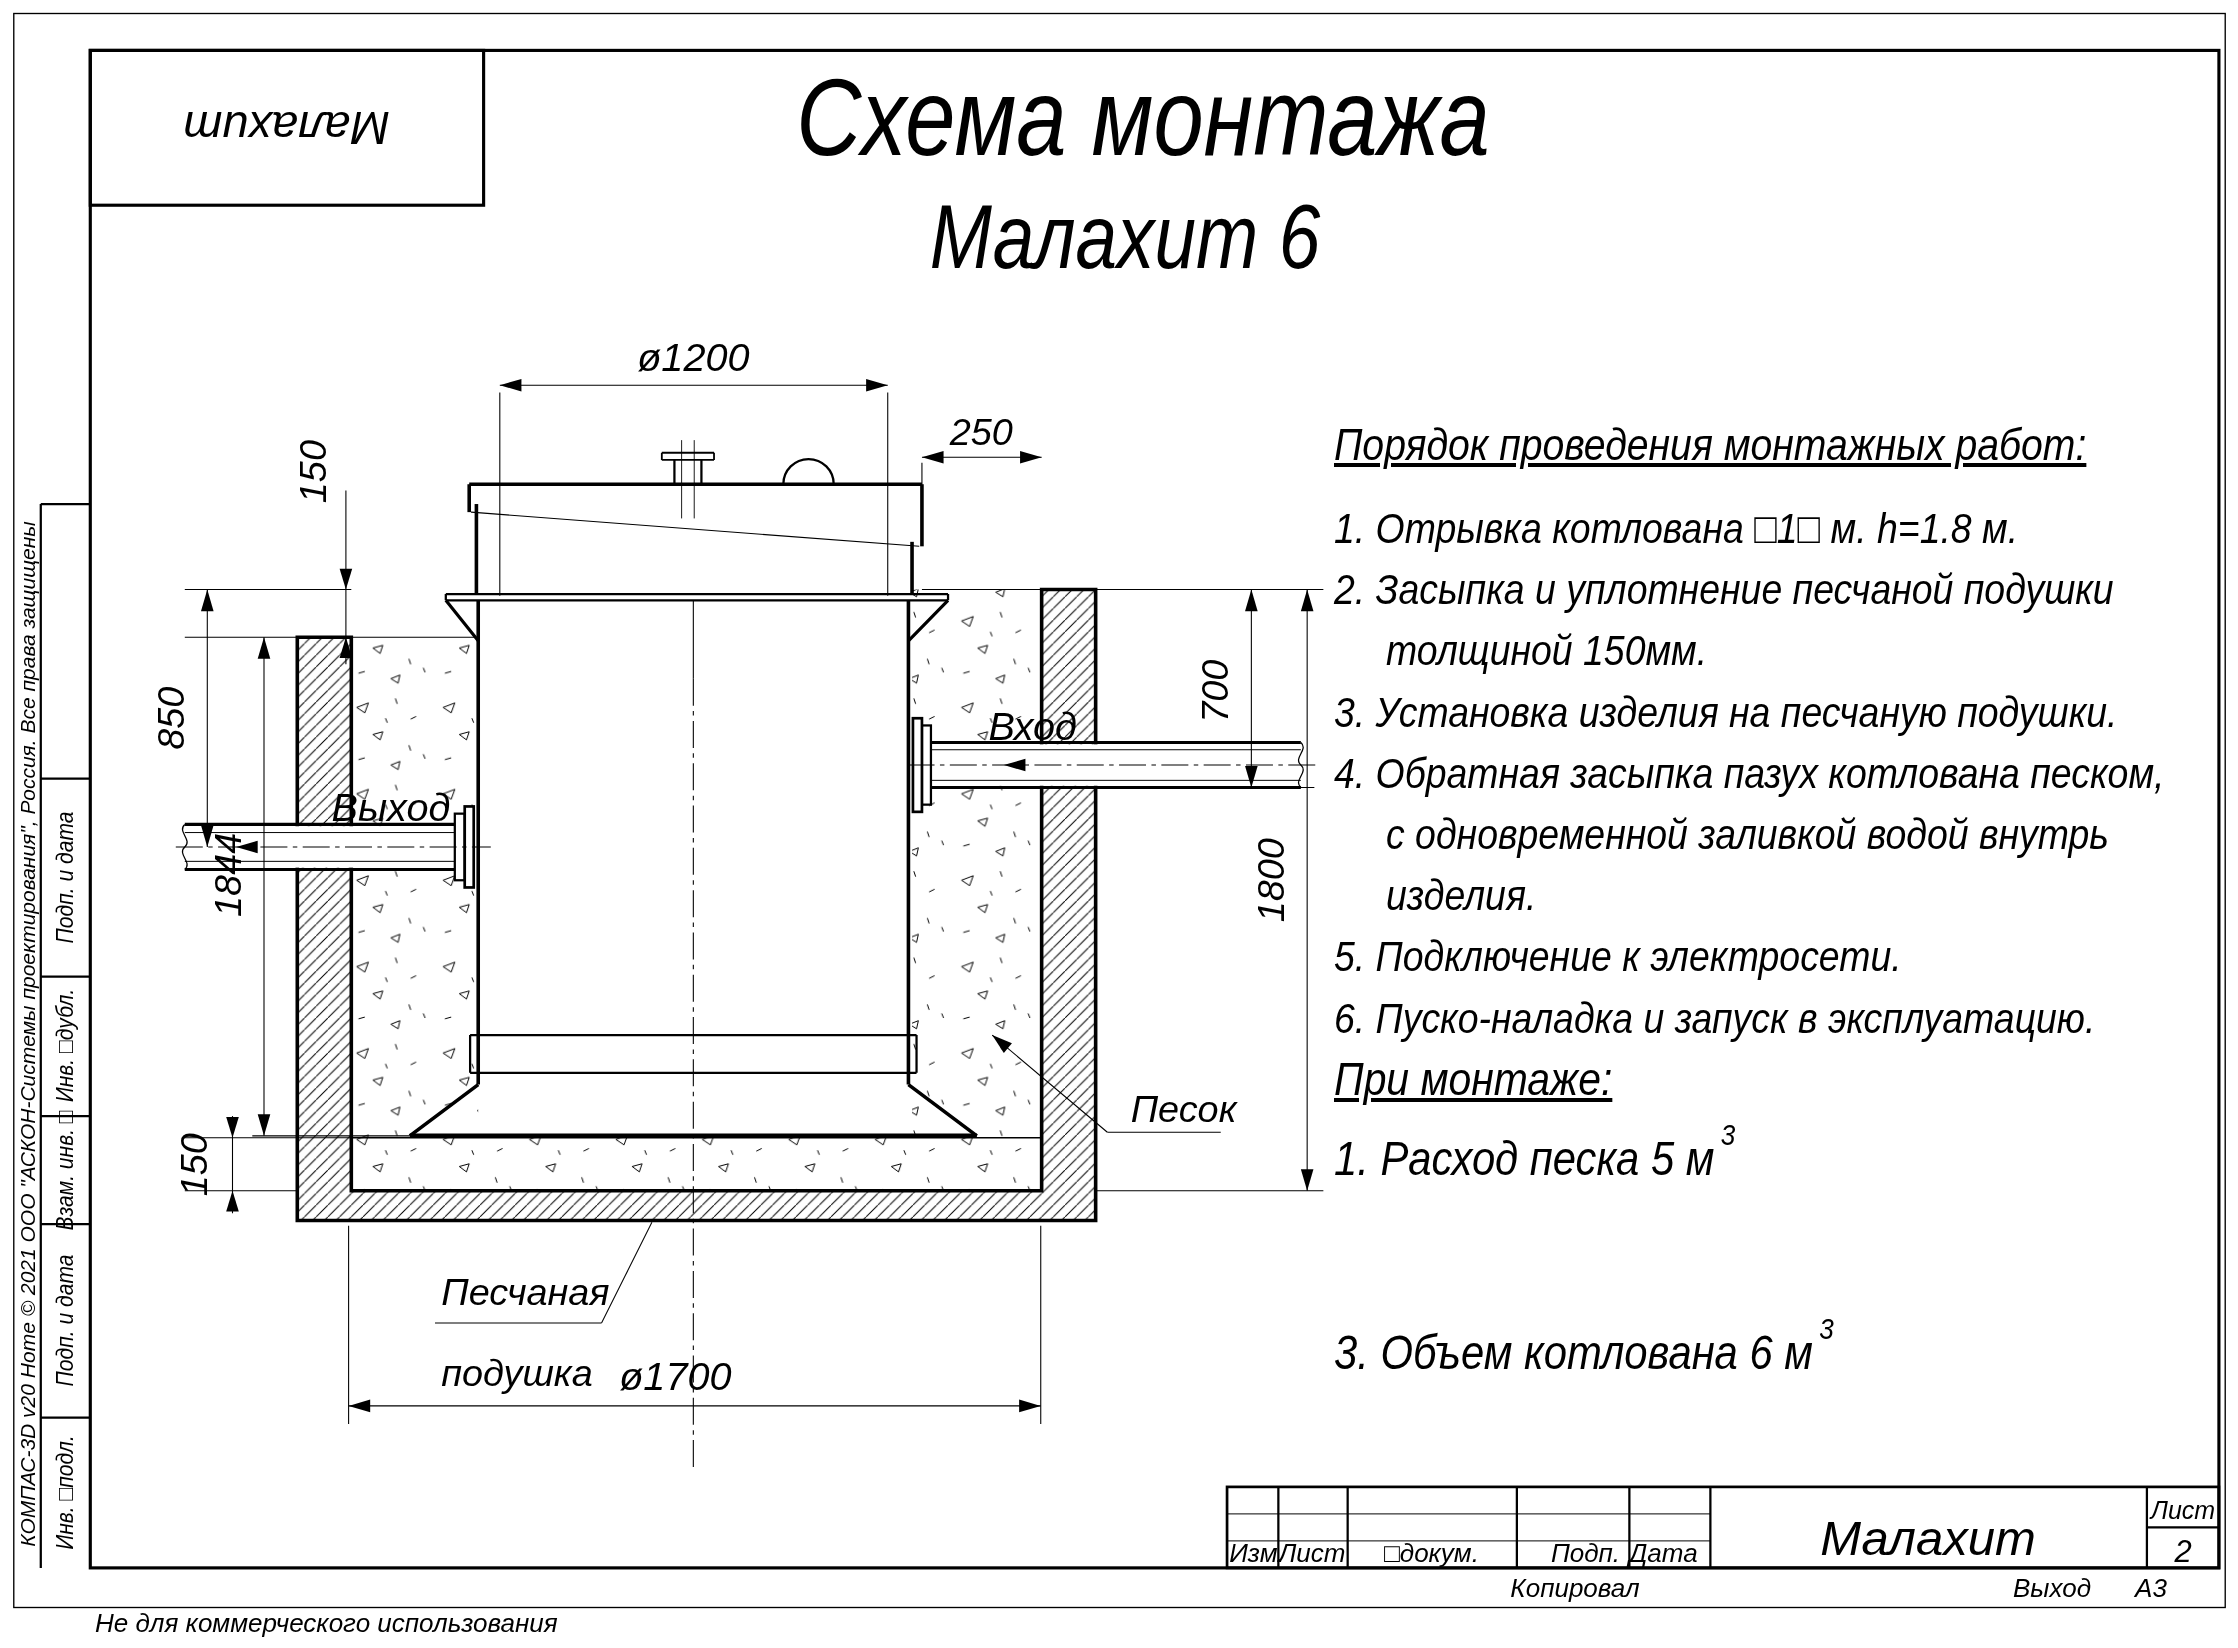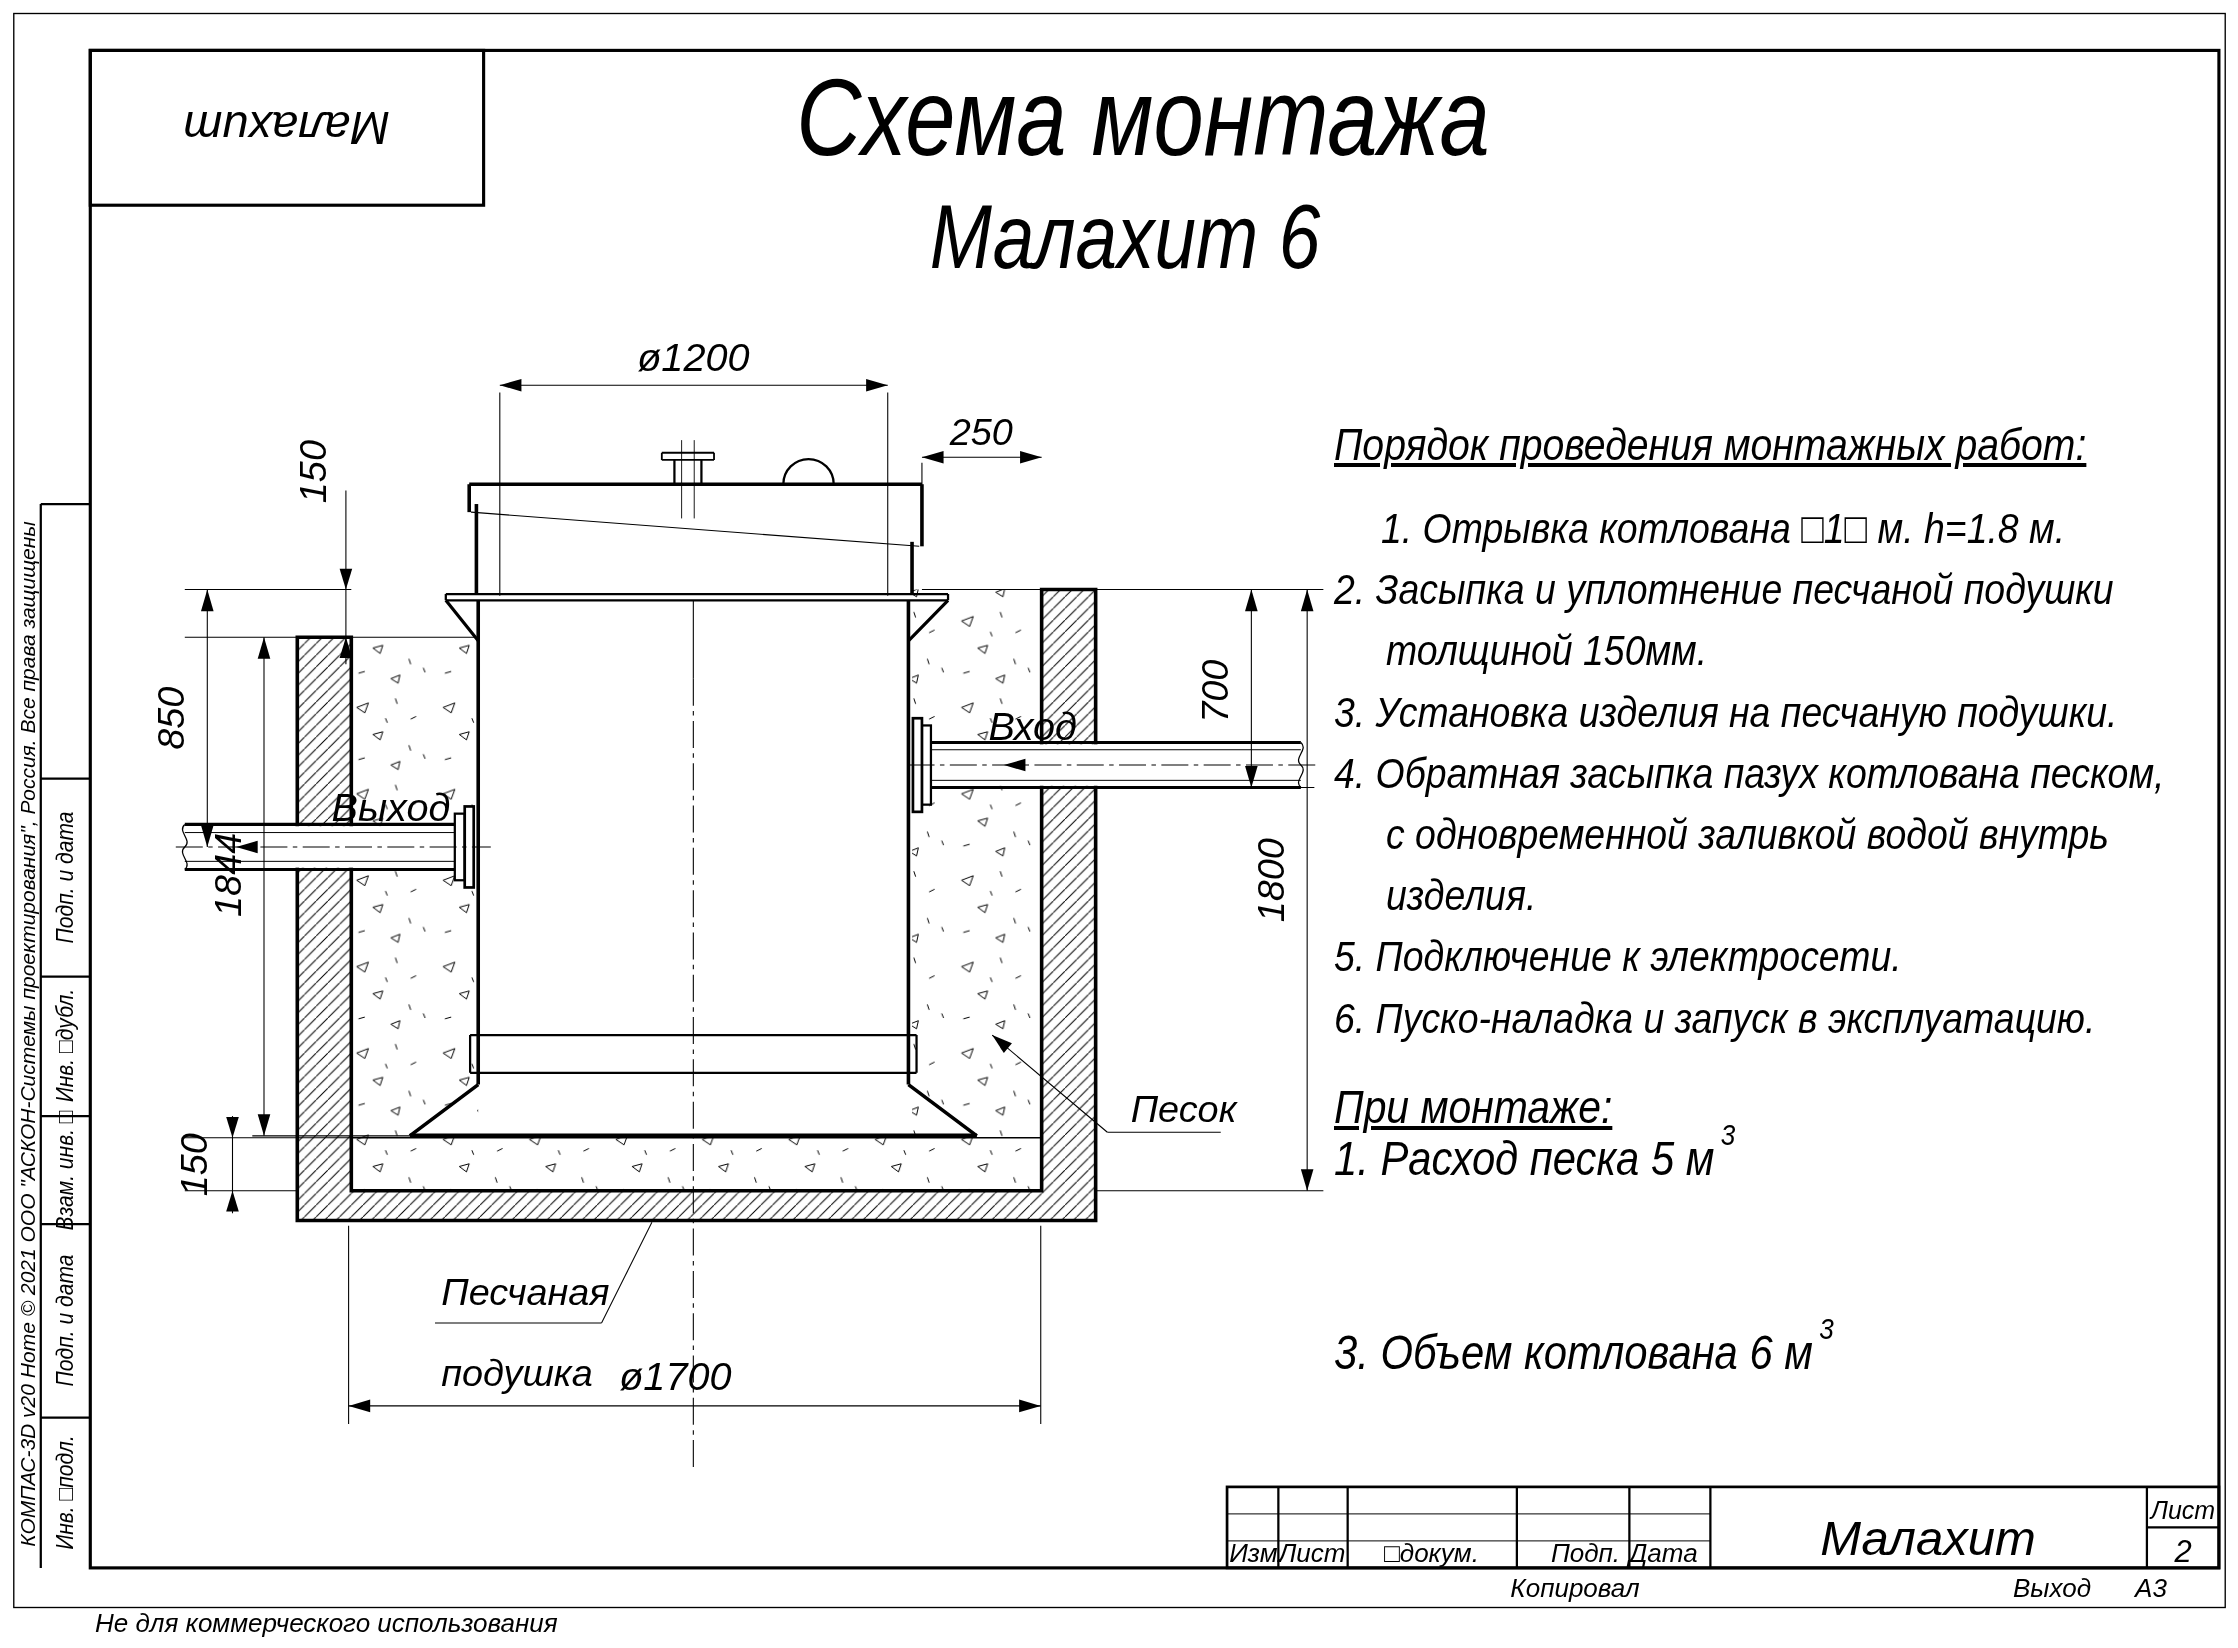--- a/index.html
+++ b/index.html
@@ -213,40 +213,40 @@
   <div class="titlewrap" style="top:59px;">
     <span class="gost condC t1">Схема монтажа</span>
   </div>
   <div class="titlewrap" style="top:189px;">
     <span class="gost condC t2">Малахит 6</span>
   </div>
 
   <div class="abs" style="left:1334px; top:419px;">
     <span class="gost condL insHead">Порядок проведения монтажных работ:</span>
   </div>
-  <div class="abs" style="left:1334px; top:504px;margin-left:47px;">
+  <div class="abs" style="left:1334px; top:504px;">
     <span class="gost condL insLine">1. Отрывка котлована □1□ м. h=1.8 м.</span></div>
   <div class="abs" style="left:1334px; top:565px;">
     <span class="gost condL insLine">2. Засыпка и уплотнение песчаной подушки</span></div>
   <div class="abs" style="left:1386px; top:626px;">
     <span class="gost condL insLine">толщиной 150мм.</span></div>
   <div class="abs" style="left:1334px; top:688px;">
     <span class="gost condL insLine">3. Установка изделия на песчаную подушки.</span></div>
   <div class="abs" style="left:1334px; top:749px;">
     <span class="gost condL insLine">4. Обратная засыпка пазух котлована песком,</span></div>
   <div class="abs" style="left:1386px; top:810px;">
     <span class="gost condL insLine">с одновременной заливкой водой внутрь</span></div>
   <div class="abs" style="left:1386px; top:871px;">
     <span class="gost condL insLine">изделия.</span></div>
   <div class="abs" style="left:1334px; top:932px;">
     <span class="gost condL insLine">5. Подключение к электросети.</span></div>
   <div class="abs" style="left:1334px; top:994px;">
     <span class="gost condL insLine">6. Пуско-наладка и запуск в эксплуатацию.</span></div>
 
-  <div class="abs" style="left:1334px; top:1051px;margin-top:28px;">
+  <div class="abs" style="left:1334px; top:1051px;">
     <span class="gost condL asmHead">При монтаже:</span></div>
   <div class="abs" style="left:1334px; top:1131px;">
     <span class="gost condL asmLine"><span>1. Расход песка 5 м</span><sup>3</sup></span></div>
   <div class="abs" style="left:1334px; top:1325px;">
     <span class="gost condL asmLine"><span>3. Объем котлована 6 м</span><sup>3</sup></span></div>
 
   <div class="abs gost tb" style="left:1225px; top:1538px; width:64px;">Изм.</div>
   <div class="abs gost tb" style="left:1276px; top:1538px; width:72px;">Лист</div>
   <div class="abs gost tb" style="left:1347px; top:1538px; width:169px;">□докум.</div>
   <div class="abs gost tb" style="left:1517px; top:1538px; width:113px;padding-left:12px;">Подп.</div>

